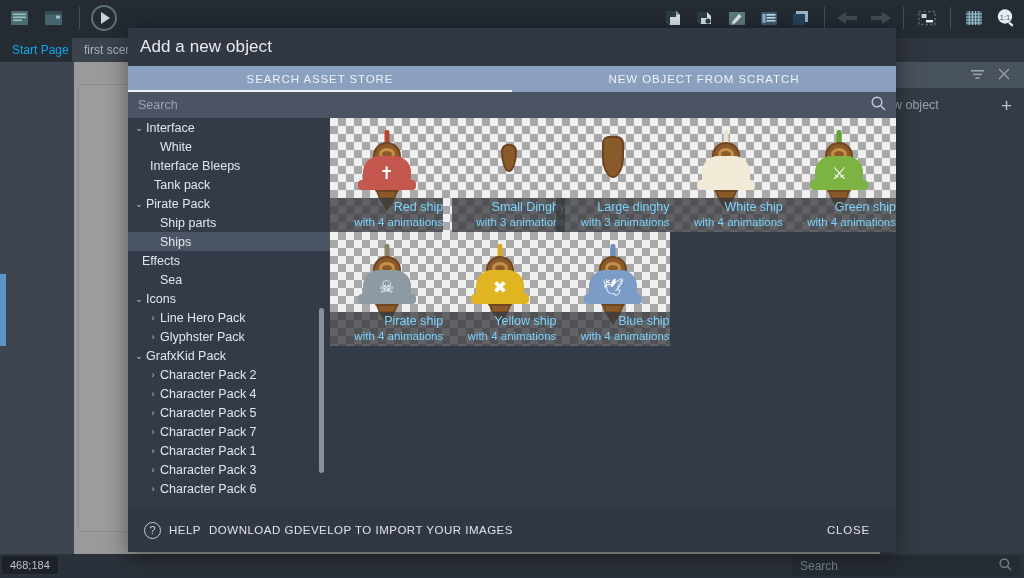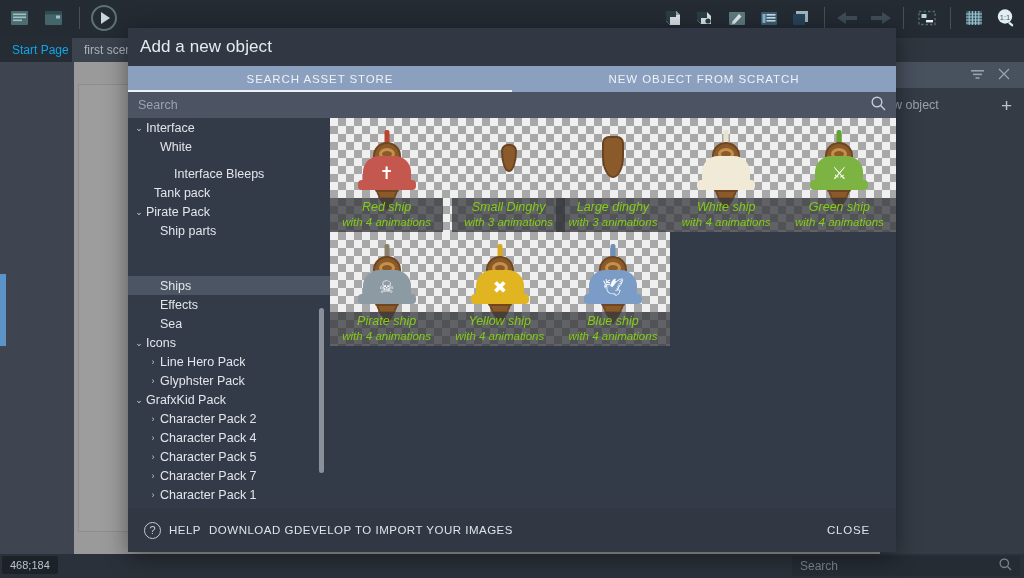--- a/index.html
+++ b/index.html
@@ -159,22 +159,22 @@
     background-size: 16px 16px;
     background-position: 0 0, 8px 8px;
     background-color: #f0f0f0;
   }
   .grid-row { position: absolute; left: 0; width: 566px; height: 114px; }
   .cell {
     position: absolute; top: 0; width: 113.2px; height: 114px; overflow: hidden;
   }
   .cell .caption {
     position: absolute; left: 0; bottom: 0; width: 100%;
-    background: rgba(55,58,62,0.78); color: #84cc16;
-    text-align: center; padding: 2px 0 3px; font-style: italic;
+    background: rgba(55,58,62,0.78); color: #7dd3fc;
+    text-align: right; padding: 2px 0 3px;
   }
   .cell .cap-name { font-size: 12.5px; line-height: 15px; }
   .cell .cap-sub { font-size: 11.5px; line-height: 14px; }
 
   
   .ship { position: absolute; left: 50%; top: 14px; transform: translateX(-50%); width: 64px; height: 80px; }
   .hull {
     position: absolute; left: 18px; top: 10px; width: 28px; height: 62px;
     background: #8a5a2b; border-radius: 14px 14px 50% 50% / 14px 14px 34px 34px;
     border: 2px solid #6f4620;
@@ -406,41 +406,41 @@
       <div class="tree">
         <div class="tree-scroll" id="tree-scroll">
             <div class="tnode" style="padding-left: 4px;">
               <span class="chev">⌄</span>
               <span class="lbl">Interface</span>
             </div>
             <div class="tnode" style="padding-left: 18px;">
               <span class="chev"></span>
               <span class="lbl">White</span>
             </div>
-            <div class="tnode" style="padding-left: 32px; margin-top: 8px;">
+            <div class="tnode" style="padding-left: 8px;">
               <span class="chev"></span>
               <span class="lbl">Interface Bleeps</span>
             </div>
             <div class="tnode" style="padding-left: 12px;">
               <span class="chev"></span>
               <span class="lbl">Tank pack</span>
             </div>
             <div class="tnode" style="padding-left: 4px;">
               <span class="chev">⌄</span>
               <span class="lbl">Pirate Pack</span>
             </div>
             <div class="tnode" style="padding-left: 18px;">
               <span class="chev"></span>
               <span class="lbl">Ship parts</span>
             </div>
-            <div class="tnode sel" style="padding-left: 18px; margin-top: 36px;">
+            <div class="tnode sel" style="padding-left: 18px;">
               <span class="chev"></span>
               <span class="lbl">Ships</span>
             </div>
-            <div class="tnode" style="padding-left: 18px;">
+            <div class="tnode" style="padding-left: 0;">
               <span class="chev"></span>
               <span class="lbl">Effects</span>
             </div>
             <div class="tnode" style="padding-left: 18px;">
               <span class="chev"></span>
               <span class="lbl">Sea</span>
             </div>
             <div class="tnode" style="padding-left: 4px;">
               <span class="chev">⌄</span>
               <span class="lbl">Icons</span>

